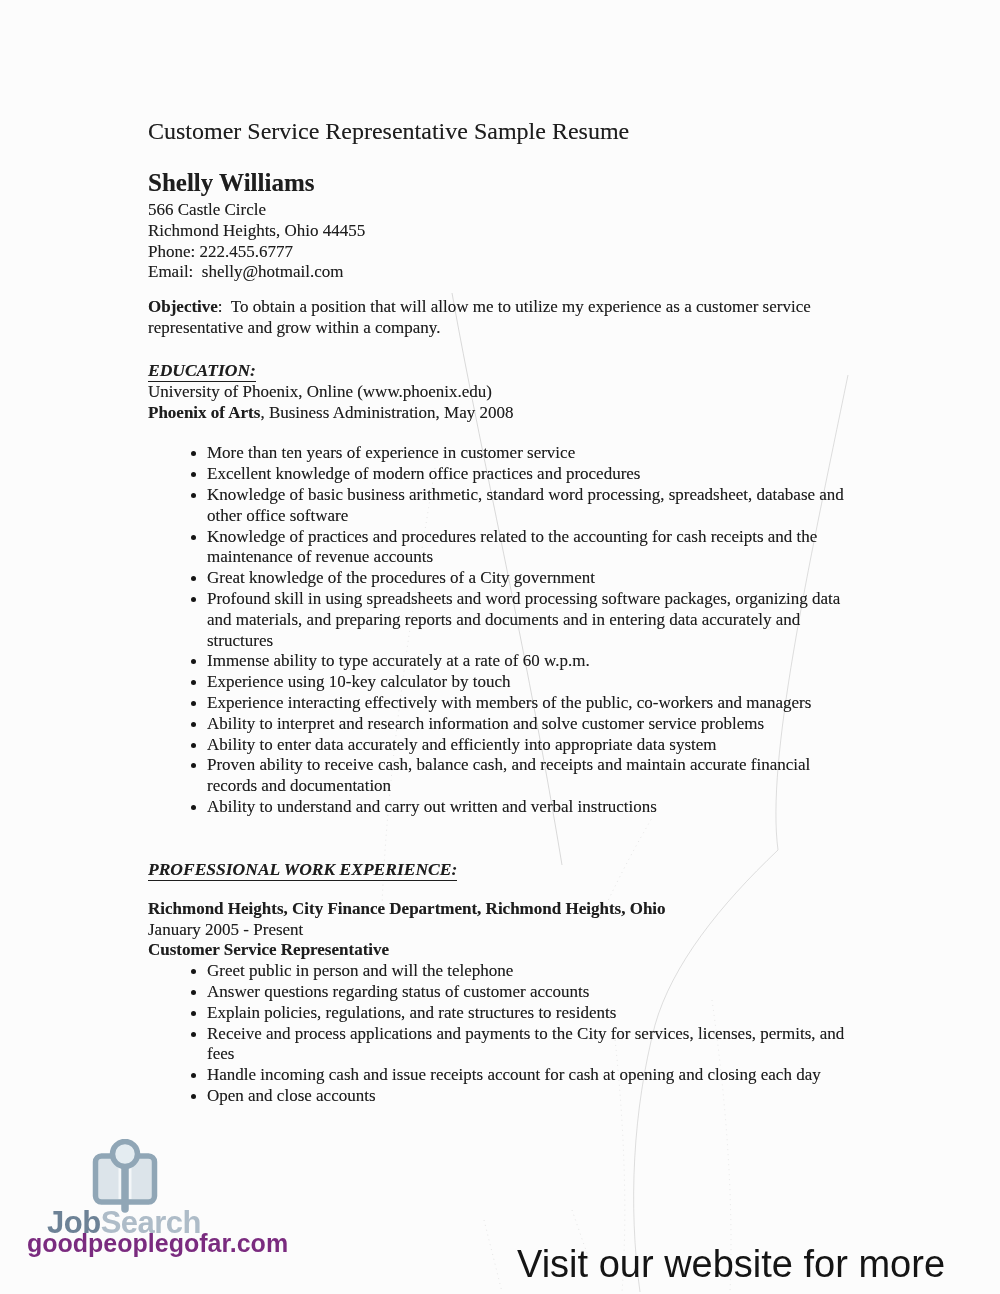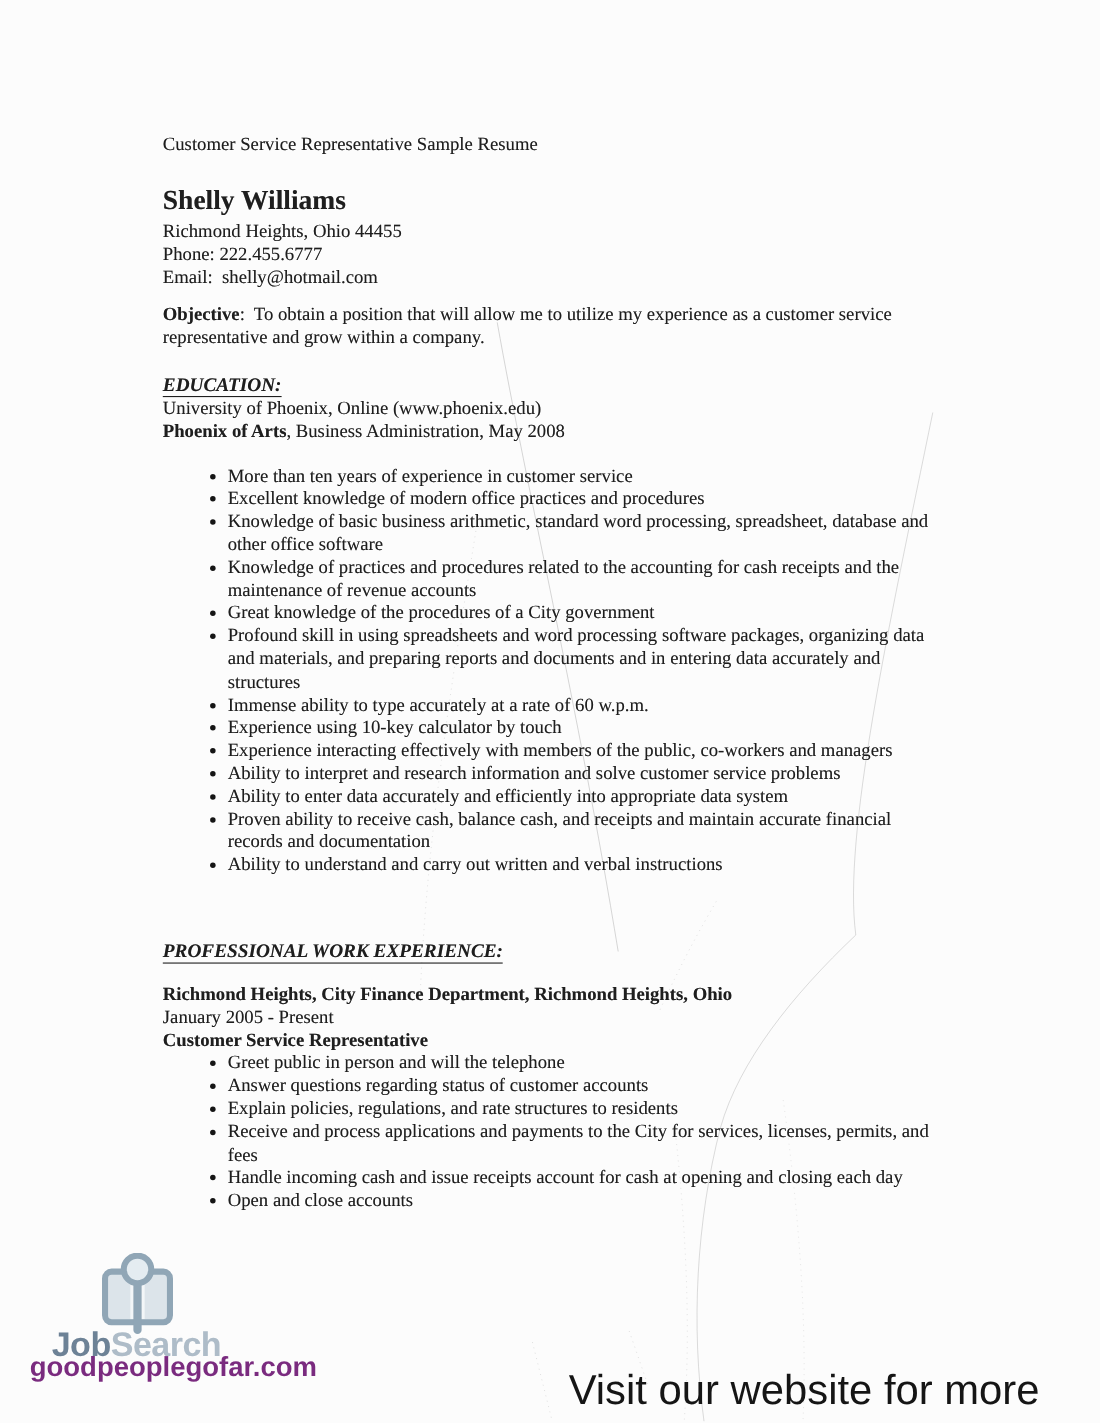--- a/index.html
+++ b/index.html
@@ -14,32 +14,32 @@
   .sheet { position: absolute; inset: 0; background: #fcfcfc; }
 
   
   .artifacts { position: absolute; inset: 0; pointer-events: none; }
 
   .doc {
     position: absolute; left: 148px; top: 120px; width: 714px;
     font-size: 17px; line-height: 20.8px;
     text-shadow: 0 0 0.6px rgba(30,30,30,.45);
   }
-  .doc-title { font-size: 17px; line-height: 22px; margin: 0 0 27px 0; }
+  .doc-title { font-size: 24px; line-height: 22px; margin: 0 0 27px 0; }
   .name { font-size: 25px; line-height: 28px; font-weight: bold; margin: 0 0 3px 0; }
   .contact { margin: 0 0 14px 0; }
   .contact p { margin: 0; white-space: pre-wrap; }
   .objective { margin: 0 0 20px 0; white-space: pre-wrap; }
   .b { font-weight: bold; }
   .section-heading { font-size: 17.5px; line-height: 22px; font-weight: bold; margin: 0; }
   .section-heading span { display: inline-block; border-bottom: 1.8px solid #1e1e1e; padding-bottom: 0px; font-style: italic; }
   .edu { margin: 0 0 18px 0; }
   .edu p, .job p { margin: 0; }
 
-  ul.bullets { list-style: none; margin: 20px 0 56px 37px; padding: 0; }
+  ul.bullets { list-style: none; margin: 20px 0 40px 37px; padding: 0; }
   ul.bullets li { display: flex; margin: 0; }
   .dot { flex: none; width: 5px; height: 5px; border-radius: 50%; background: #151515; margin: 8px 11px 0 6px; }
   .bullet-text { flex: 1; padding-left: 0; }
   ul.duties { margin: 0 0 0 37px; }
 
   .job { margin: 18px 0 0 0; }
 
   
   .logo-icon { position: absolute; left: 92px; top: 1139px; width: 66px; height: 76px; }
   .logo-word {
@@ -78,20 +78,21 @@
     <path d="M484,1220 L502,1292 M572,1210 L590,1262" stroke="#9a9a9a" stroke-width="0.8" fill="none" opacity="0.3" stroke-dasharray="1 4"></path>
   </svg>
 
   <div class="doc">
 
     <p class="doc-title">Customer Service Representative Sample Resume</p>
 
     <p class="name">Shelly Williams</p>
 
     <div class="contact">
+      <p>566 Castle Circle</p>
       <p>Richmond Heights, Ohio 44455</p>
       <p>Phone: 222.455.6777</p>
       <p>Email:  shelly@hotmail.com</p>
     </div>
 
     <p class="objective"><span class="b">Objective</span><span>:  To obtain a position that will allow me to utilize my experience as a customer service representative and grow within a company.</span></p>
 
     <div class="edu">
       <p class="section-heading"><span>EDUCATION:</span></p>
       <p>University of Phoenix, Online (www.phoenix.edu)</p>

